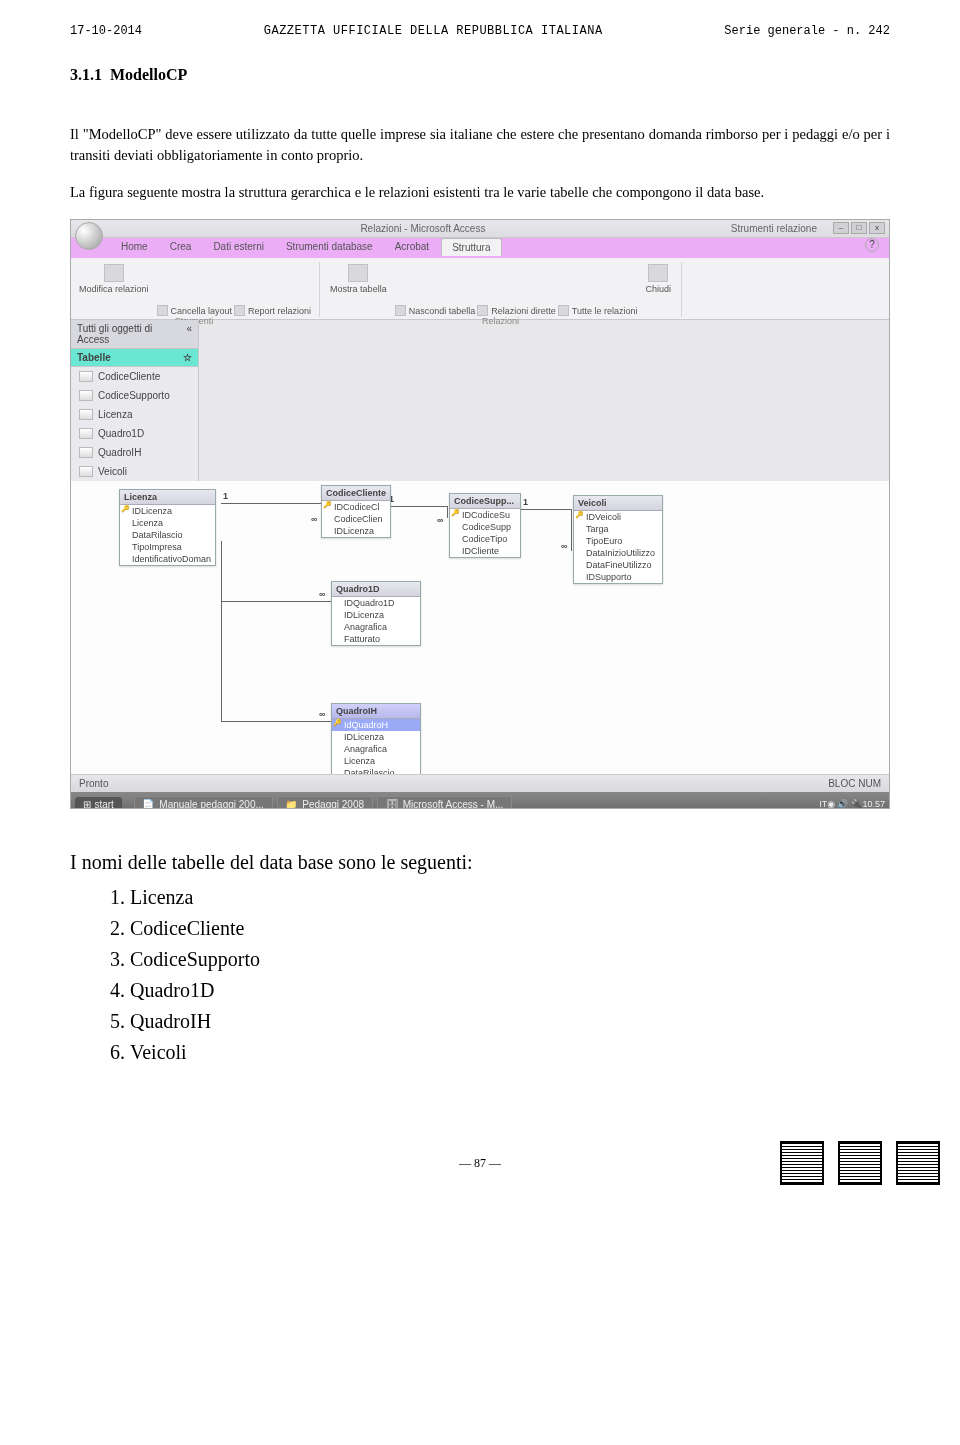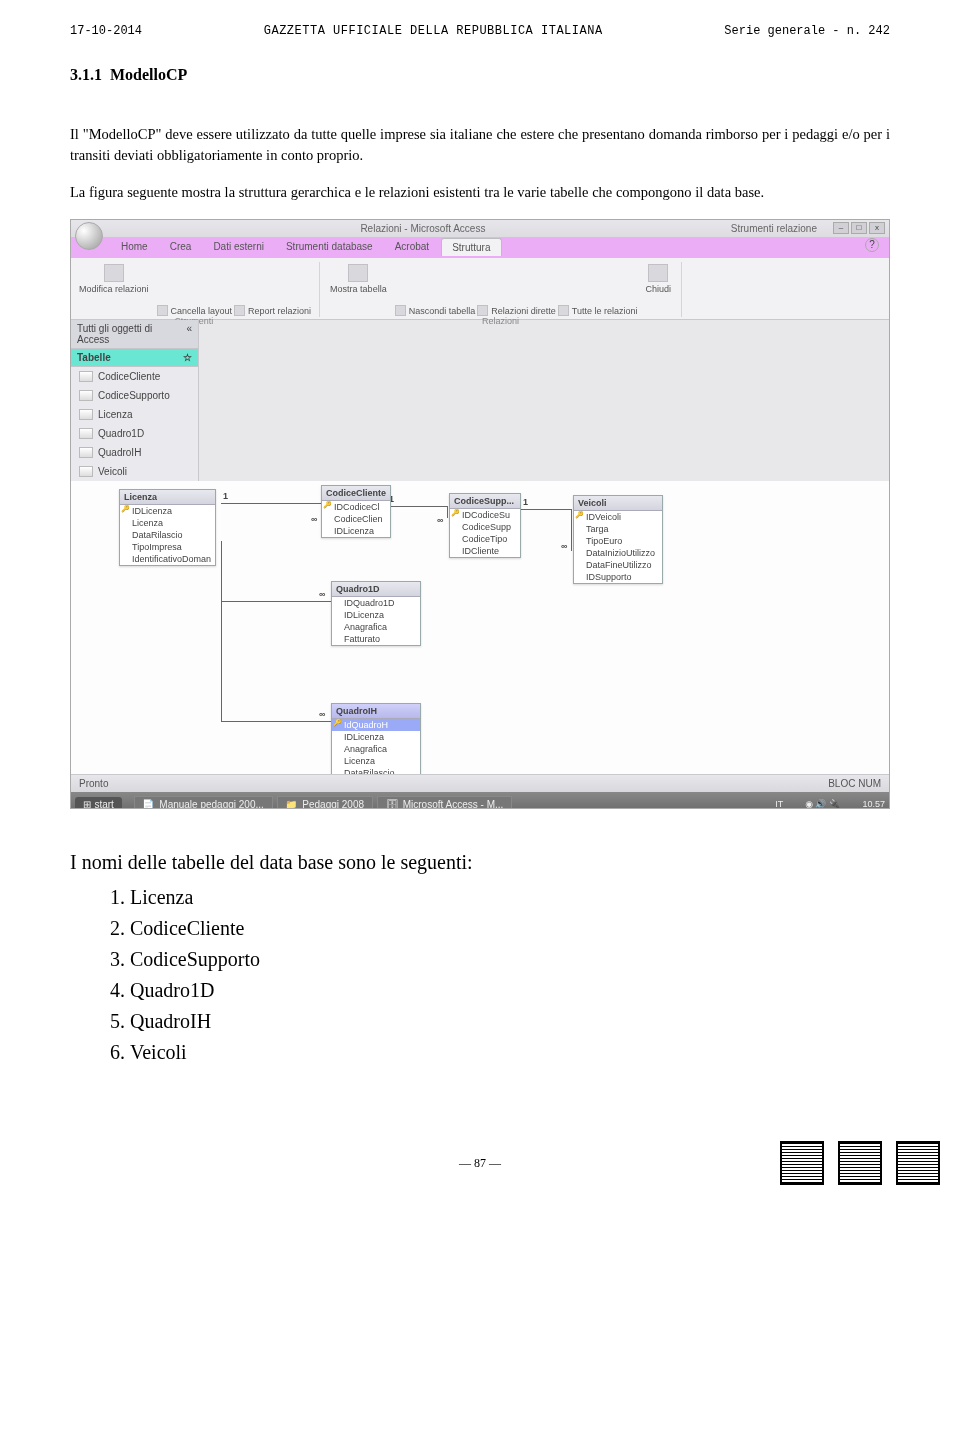--- a/index.html
+++ b/index.html
@@ -50,21 +50,21 @@
   .db-table.sel .fld.sel { background: #9af; color: #fff; }
 
   .rel-line { position: absolute; background: #666; }
   .rel-tag { position: absolute; font-size: 9px; font-weight: bold; background: transparent; }
 
   .statusbar { height: 18px; background: linear-gradient(#e6e6ec,#d8d8de); border-top: 1px solid #c8c8ce; display: flex; align-items: center; padding: 0 8px; font-size: 10px; color: #555; justify-content: space-between; }
 
   .taskbar { height: 24px; background: linear-gradient(#888,#666); display: flex; align-items: center; padding: 0 4px; gap: 4px; color: #eee; font-size: 10px; }
   .taskbar .start { background: #555; padding: 2px 8px; border-radius: 3px; display: flex; align-items: center; gap: 3px; }
   .taskbar .tbtn { background: #777; padding: 2px 8px; border: 1px solid #888; display: flex; align-items: center; gap: 4px; }
-  .taskbar .tray { margin-left: auto; display: flex; align-items: center; gap: 22px; font-size: 9px; }
+  .taskbar .tray { margin-left: auto; display: flex; align-items: center; gap: 0; font-size: 9px; }
 
   .list-section { font-size: 20px; line-height: 1.55; }
   .list-section ol { margin-left: 60px; margin-top: 4px; }
 
   .footer { margin-top: 70px; display: flex; align-items: center; justify-content: center; position: relative; height: 50px; }
   .footer .pg { font-size: 12px; }
   .footer .barcodes { position: absolute; right: -50px; display: flex; gap: 14px; }
   .qr { width: 44px; height: 44px; background:
     repeating-linear-gradient(0deg,#000 0 1.5px,#fff 1.5px 3px),
     repeating-linear-gradient(90deg,#000 0 1.5px,transparent 1.5px 3px);

